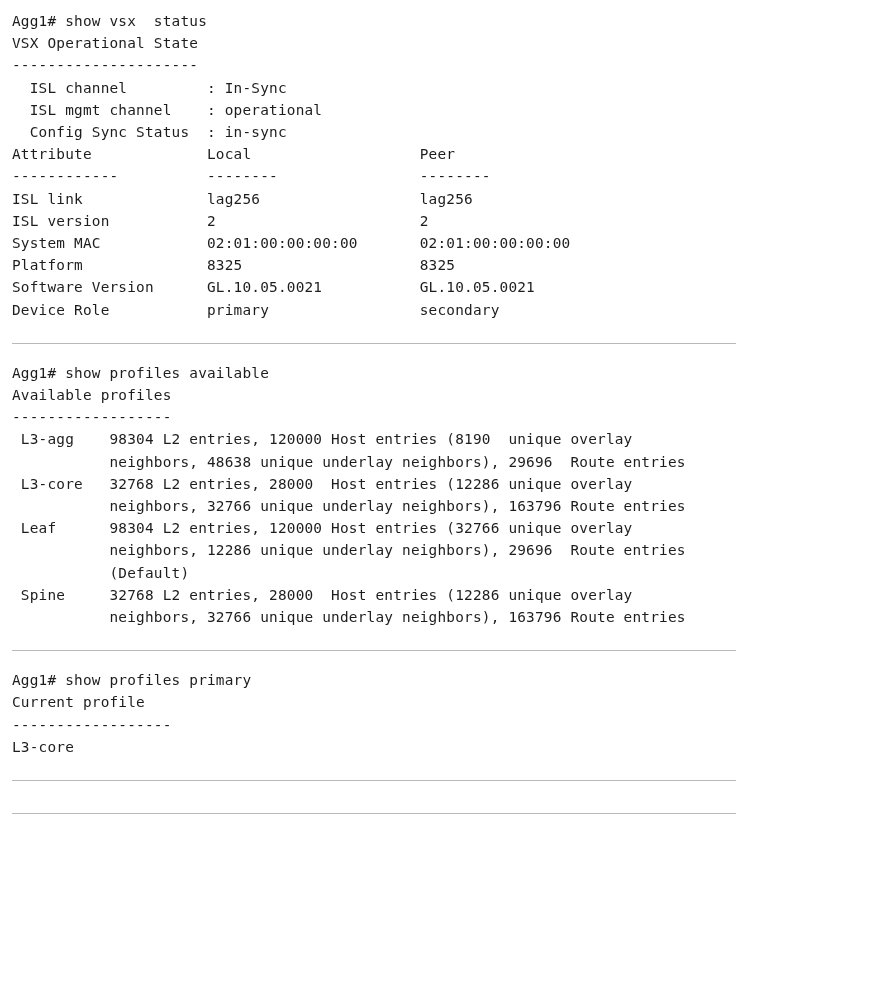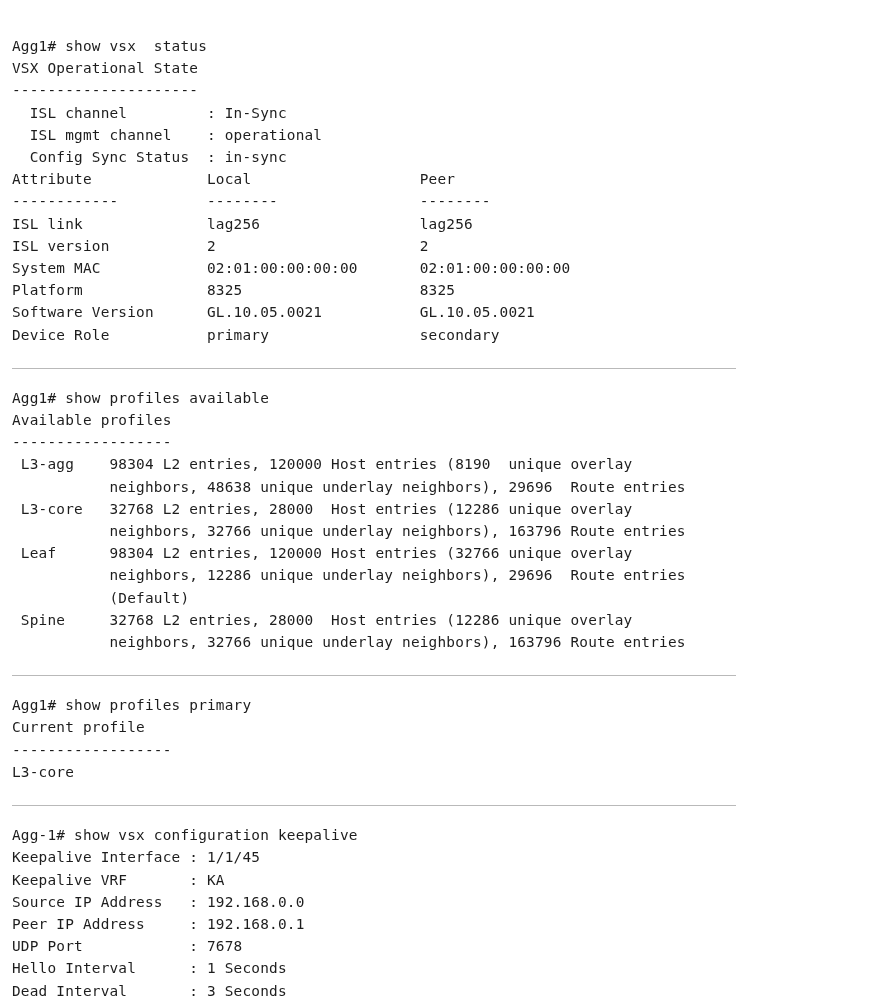--- a/index.html
+++ b/index.html
@@ -11,21 +11,21 @@
     width: 893px;
     height: 1008px;
     font-family: "DejaVu Sans Mono", "Liberation Mono", monospace;
     color: #1b1b1b;
   }
   .page {
     position: relative;
     width: 748px;
     height: 1008px;
     box-sizing: border-box;
-    padding: 35px 12px 0 12px;
+    padding: 10px 12px 0 12px;
     overflow: hidden;
   }
   .block {
     position: relative;
   }
   pre.term {
     margin: 0;
     font-family: "DejaVu Sans Mono", "Liberation Mono", monospace;
     font-size: 14.4px;
     line-height: 22.2px;
@@ -92,27 +92,17 @@
     <pre class="term">Agg1# show profiles primary
 Current profile
 ------------------
 L3-core</pre>
   </div>
 
   <div class="gap-lg"></div>
   <hr class="divider">
   <div class="gap-md"></div>
 
-  <div class="block">
-    <pre class="term">Agg-1# show vsx configuration keepalive
-Keepalive Interface : 1/1/45
-Keepalive VRF       : KA
-Source IP Address   : 192.168.0.0
-Peer IP Address     : 192.168.0.1
-UDP Port            : 7678
-Hello Interval      : 1 Seconds
-Dead Interval       : 3 Seconds</pre>
-  </div>
 
   <div class="gap-sm"></div>
   <hr class="divider">
 
 </div>
 
 </body></html>

